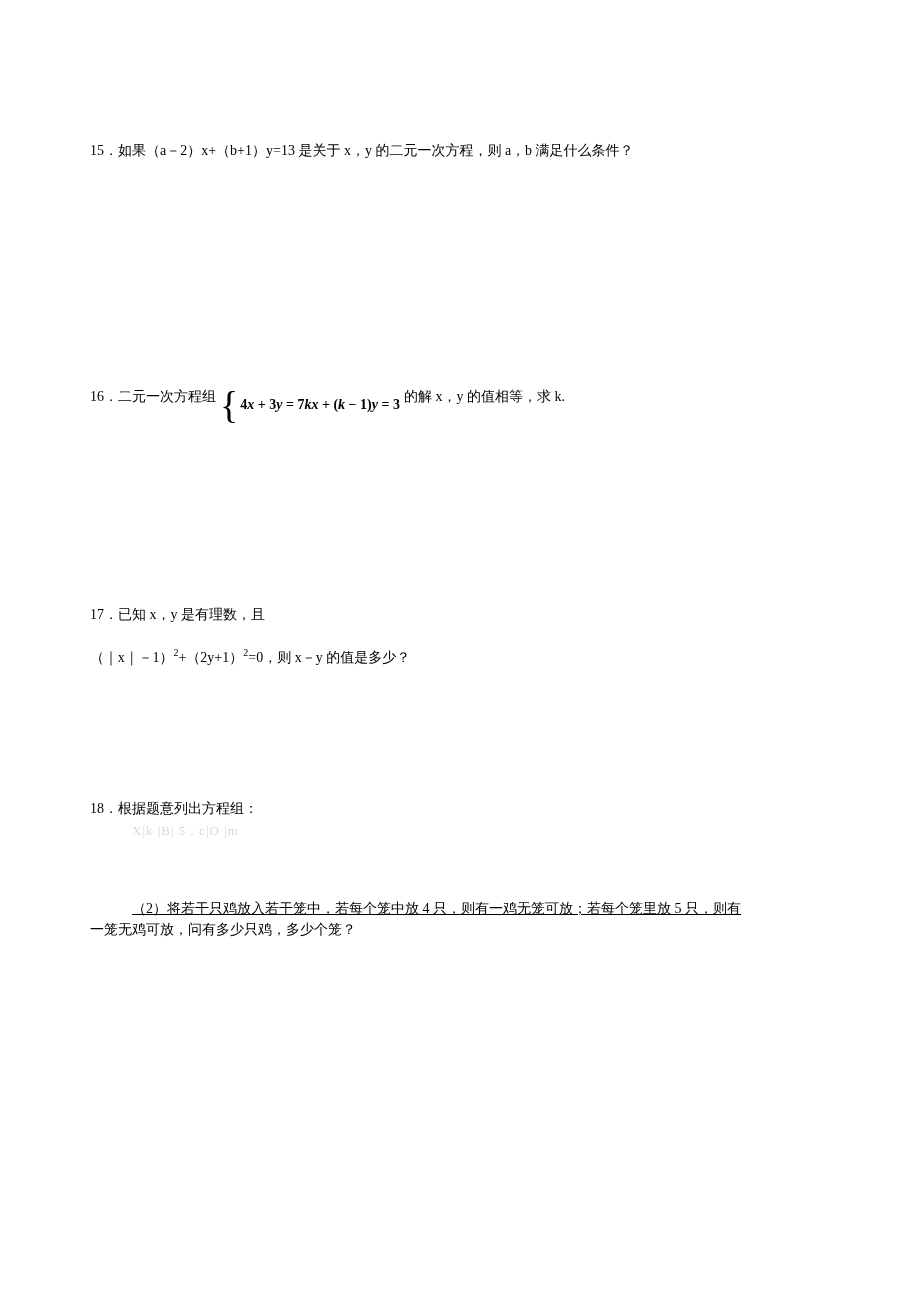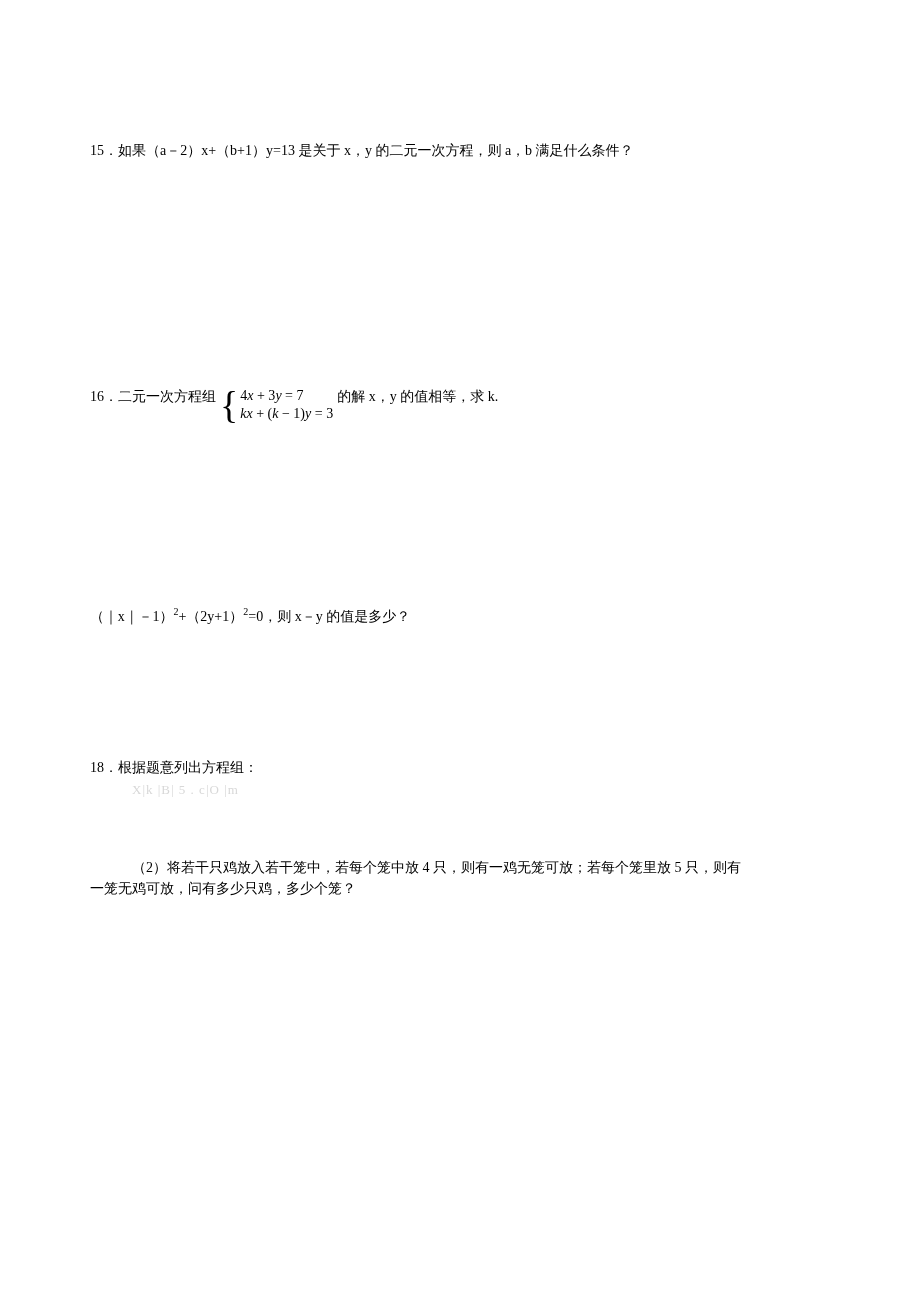--- a/index.html
+++ b/index.html
@@ -44,23 +44,24 @@
       font-style: italic;
     }
     .brace {
       font-size: 38px;
       font-style: normal;
       line-height: 38px;
       margin-right: 2px;
     }
     .equations {
       display: flex;
-      flex-direction: column;
+      flex-direction: row;
       line-height: 1.3;
       font-size: 14px;
+      font-weight: bold;
     }
     .eq-line .num {
       font-style: normal;
     }
     .q17 {
       margin-bottom: 130px;
     }
     .q17-line2 {
       margin-top: 20px;
     }
@@ -78,20 +79,21 @@
     .watermark {
       padding-left: 42px;
       color: #d8d8d8;
       font-size: 13px;
       letter-spacing: 1px;
       margin-bottom: 58px;
       font-family: "Times New Roman", "SimSun", serif;
     }
     .q18-sub2 {
       padding-left: 42px;
+      text-decoration: underline;
     }
     .q18-sub2-cont {
       padding-left: 0;
     }
   </style>
 </head>
 <body>
 
 <div class="question q15">
   <span>15．如果（a－2）x+（b+1）y=13 是关于 x，y 的二元一次方程，则 a，b 满足什么条件？</span>
@@ -103,20 +105,21 @@
     <span class="brace">{</span>
     <span class="equations">
       <span class="eq-line"><span class="num">4</span><span>x</span><span class="num"> + 3</span><span>y</span><span class="num"> = 7</span></span>
       <span class="eq-line"><span>kx</span><span class="num"> + (</span><span>k</span><span class="num"> − 1)</span><span>y</span><span class="num"> = 3</span></span>
     </span>
   </span>
   <span class="q16-suffix"> 的解 x，y 的值相等，求 k.</span>
 </div>
 
 <div class="question q17">
+  <div>17．已知 x，y 是有理数，且</div>
   <div class="q17-line2"><span>（｜x｜－1）</span><span class="sup">2</span><span>+（2y+1）</span><span class="sup">2</span><span>=0，则 x－y 的值是多少？</span></div>
 </div>
 
 <div class="question q18">
   <div class="q18-title">18．根据题意列出方程组：</div>
   <div class="watermark">X|k |B|   5 .   c|O |m</div>
   <div class="q18-sub2">（2）将若干只鸡放入若干笼中，若每个笼中放 4 只，则有一鸡无笼可放；若每个笼里放 5 只，则有</div>
   <div class="q18-sub2-cont">一笼无鸡可放，问有多少只鸡，多少个笼？</div>
 </div>
 

